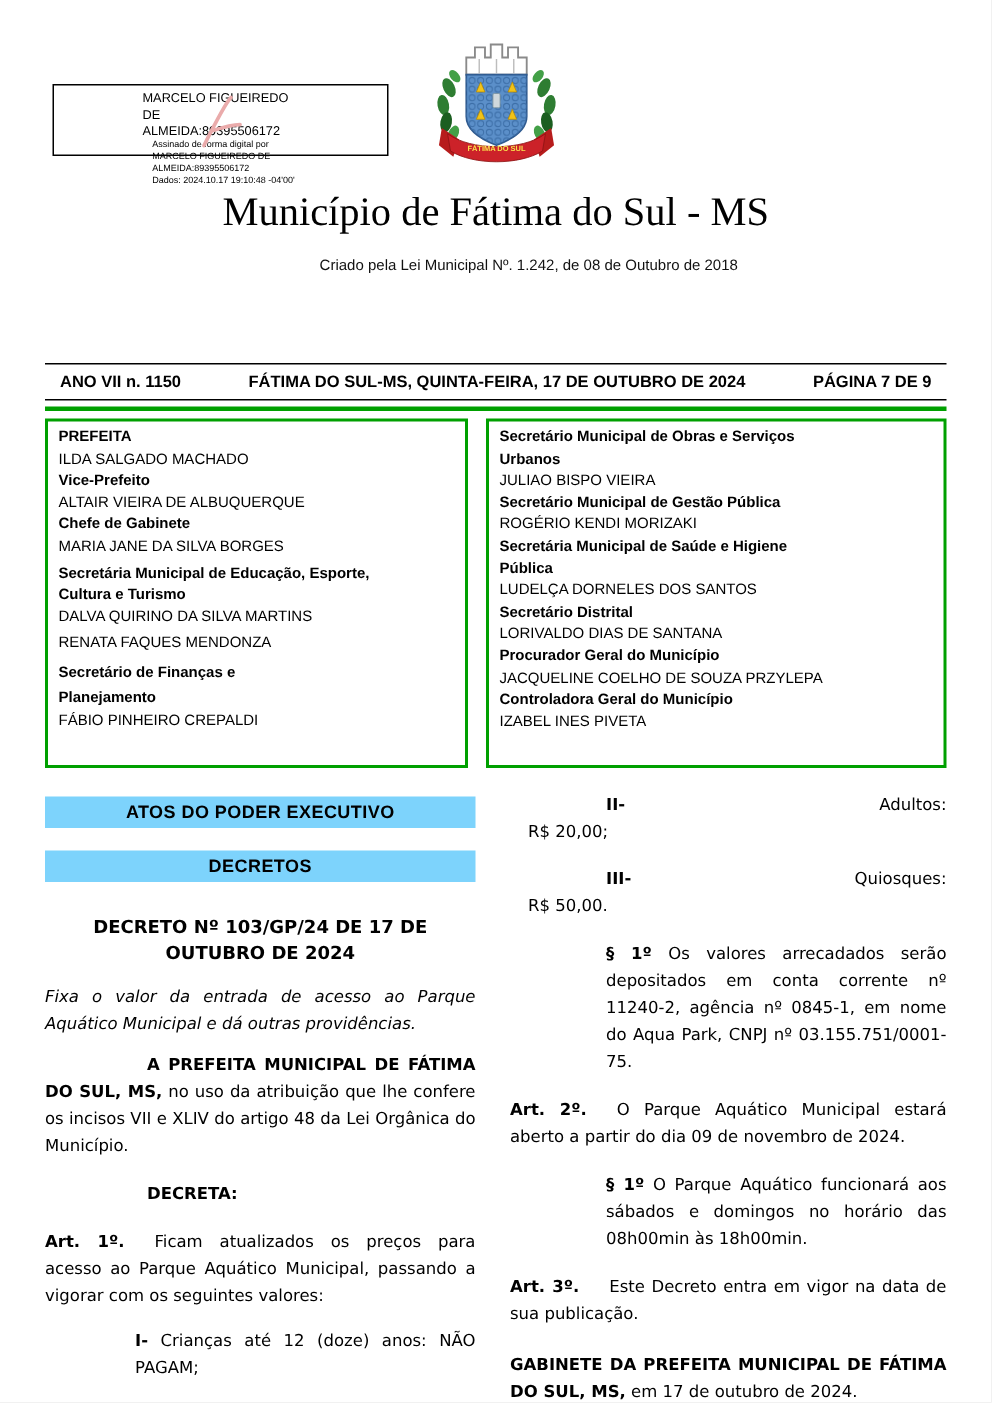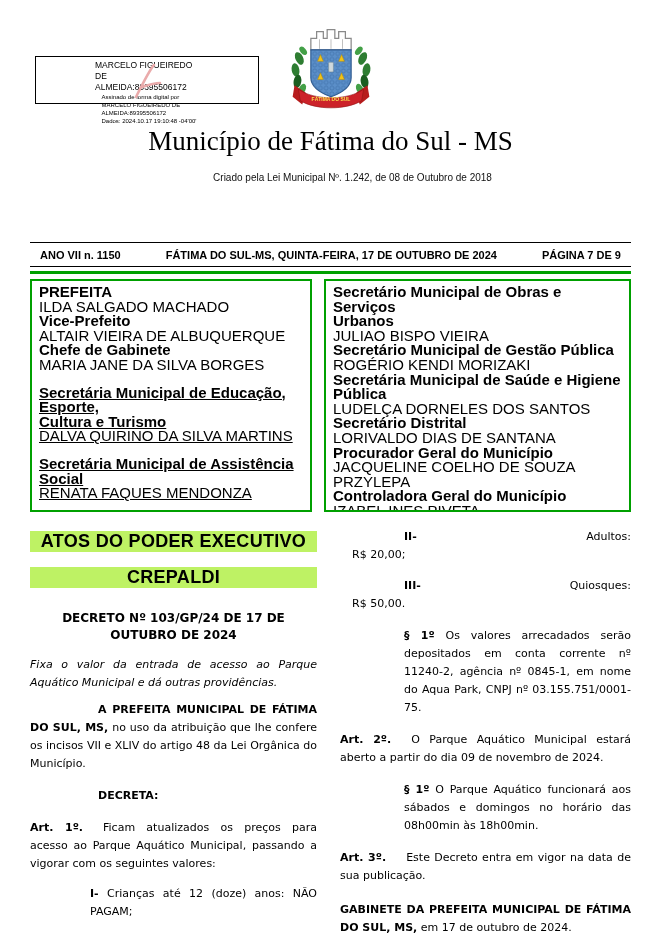--- a/index.html
+++ b/index.html
@@ -51,40 +51,40 @@
   }
   .green-rule {
     position:absolute; top:271px; left:30px; width:601px; height:3px;
     background:#00a000;
   }
 
   
   .officials { position:absolute; top:279px; left:30px; width:601px; display:flex; }
   .off-box {
     border:2px solid #00a000; height:233px; padding:4px 7px; overflow:hidden;
-    font-size:15px; line-height:14.6px;
+    font-size:10px; line-height:14.6px;
   }
   .off-box.left  { width:282px; margin-right:12px; }
   .off-box.right { width:307px; }
   .off-entry .role { font-weight:bold; white-space:pre-line; }
-  .off-box.left .off-entry:nth-child(n+4) { margin-top:13px;text-decoration:underline; }
+  .off-box.left .off-entry:nth-child(n+4) { margin-top:3px; }
   .off-box.left .off-entry:nth-child(6) .role { line-height:17px; }
 
   
   .content {
     position:absolute; top:525px; left:30px; width:601px;
     display:flex; font-family:"DejaVu Sans", sans-serif;
     font-size:11px; line-height:18px; text-align:justify;
   }
   .col-left  { width:287px; margin-right:23px; }
   .col-right { width:291px; }
 
   .banner {
-    background:#bef264; color:#000; text-align:center; font-weight:bold;
-    font-size:18px; line-height:21px; height:21px;
+    background:#7dd3fc; color:#000; text-align:center; font-weight:bold;
+    font-size:12px; line-height:21px; height:21px;
     font-family:"Liberation Sans", sans-serif; letter-spacing:0.3px;
   }
   .banner.atos { margin-top:6px; }
   .banner.decretos { margin-top:15px; }
 
   .decree-title {
     margin-top:22px; text-align:center; font-weight:bold;
     font-size:12px; line-height:17px; padding:0 20px;
   }
   .ementa   { margin-top:12px; font-style:italic; }
@@ -195,22 +195,20 @@
       <div class="off-entry">
         <div class="role">Chefe de Gabinete</div>
         <div class="name">MARIA JANE DA SILVA BORGES</div>
       </div>
       <div class="off-entry">
         <div class="role">Secretária Municipal de Educação, Esporte,
 Cultura e Turismo</div>
         <div class="name">DALVA QUIRINO DA SILVA MARTINS</div>
       </div>
       <div class="off-entry">
-        <div class="role">Secretária Municipal de Assistência
-Social</div>
         <div class="name">RENATA FAQUES MENDONZA</div>
       </div>
       <div class="off-entry">
         <div class="role">Secretário de Finanças e
 Planejamento</div>
         <div class="name">FÁBIO PINHEIRO CREPALDI</div>
       </div>
     </div>
     <div class="off-box right">
       <div class="off-entry">
@@ -239,21 +237,21 @@
         <div class="role">Controladora Geral do Município</div>
         <div class="name">IZABEL INES PIVETA</div>
       </div>
     </div>
   </div>
 
   <div class="content">
 
     <div class="col-left">
       <div class="banner atos">ATOS DO PODER EXECUTIVO</div>
-      <div class="banner decretos">CREPALDI</div>
+      <div class="banner decretos">DECRETOS</div>
 
       <div class="decree-title">DECRETO Nº 103/GP/24 DE 17 DE OUTUBRO DE 2024</div>
 
       <p class="ementa">Fixa o valor da entrada de acesso ao Parque Aquático Municipal e dá outras providências.</p>
 
       <p class="preamble"><span class="b">A PREFEITA MUNICIPAL DE FÁTIMA DO SUL, MS,</span><span> no uso da atribuição que lhe confere os incisos VII e XLIV do artigo 48 da Lei Orgânica do Município.</span></p>
 
       <p class="decreta">DECRETA:</p>
 
       <p class="art"><span class="b">Art. 1º.</span><span class="tab"></span><span>Ficam atualizados os preços para acesso ao Parque Aquático Municipal, passando a vigorar com os seguintes valores:</span></p>

